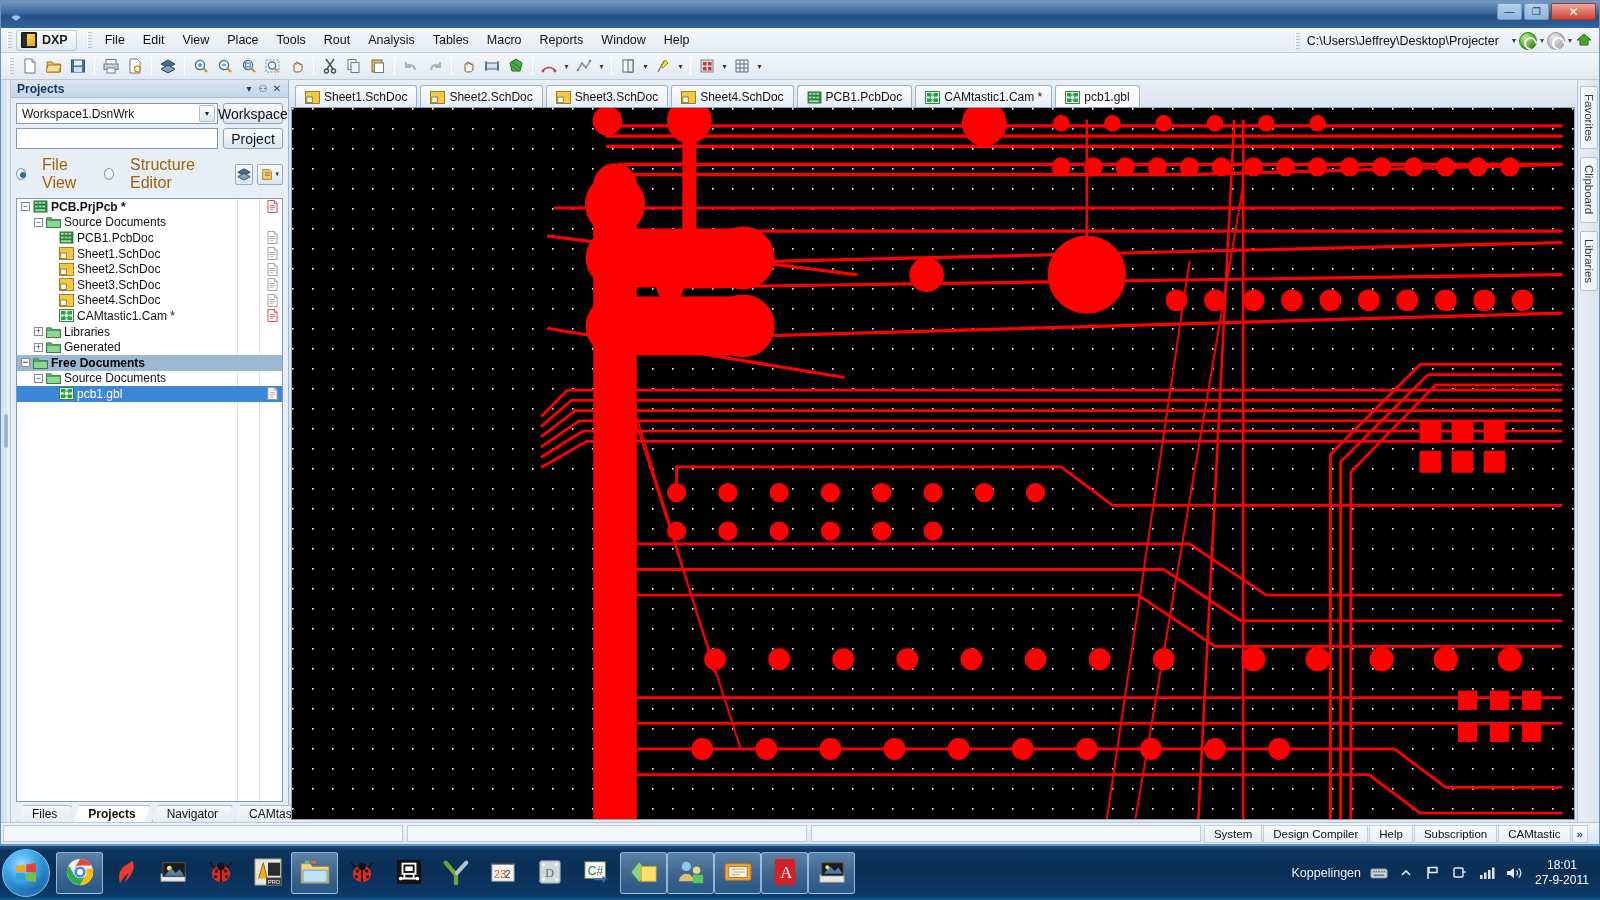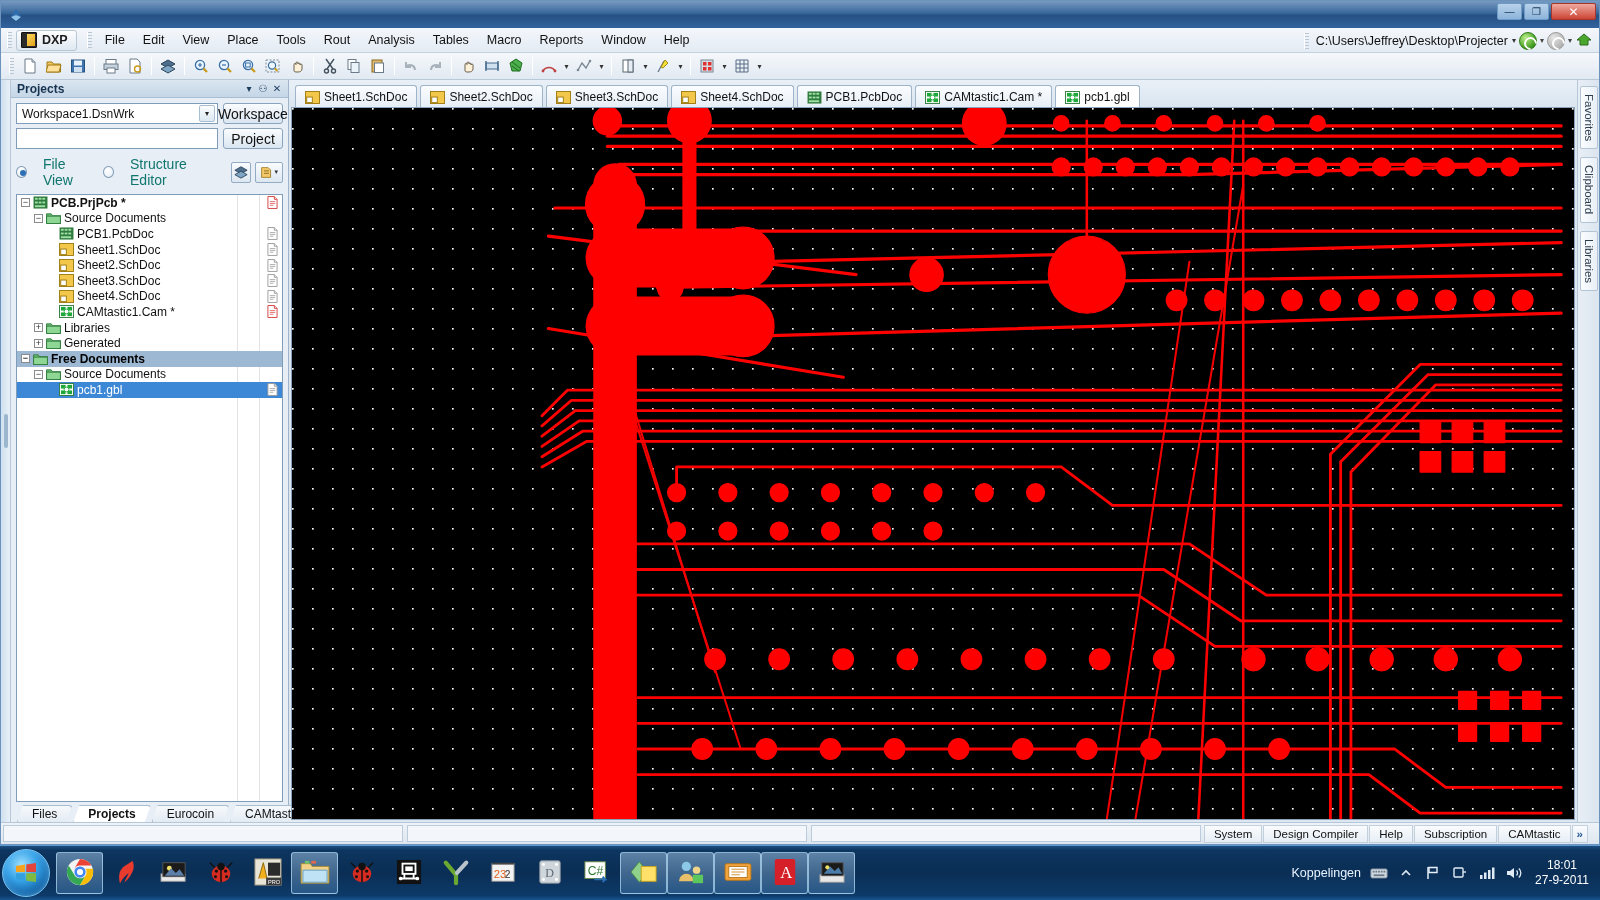--- a/index.html
+++ b/index.html
@@ -77,21 +77,21 @@
     background:linear-gradient(135deg,#ffd75e,#e0a21a);
   }
   #dxp-button .lbl{font-size:12.5px;color:#1c1c1c;font-weight:600}
   .menu-item{
     padding:3px 9px; font-size:12.5px;color:#111; white-space:nowrap;
   }
   #menu-right{
     position:absolute;right:6px;top:0;height:25px;display:flex;align-items:center;gap:3px;
   }
   #path-combo{
-    display:flex;align-items:center;gap:4px;
+    display:flex;align-items:center;gap:13px;
     font-size:12.5px;color:#111;
   }
   #path-combo .caret{font-size:8px;color:#333}
   .nav-circle{
     width:18px;height:18px;border-radius:50%;
     background:radial-gradient(circle at 35% 30%,#bdf08a,#3e9a1f 70%,#2a6f14);
     position:relative;border:1px solid #2f7a17;
   }
   .nav-circle.dim{background:radial-gradient(circle at 35% 30%,#e6e6e6,#b4b4b4 70%,#9a9a9a);border-color:#9a9a9a}
   .nav-circle::after{
@@ -144,21 +144,21 @@
     width:16px;height:17px;border:1px solid #a7bdd2;border-radius:2px;
     background:linear-gradient(180deg,#fbfdff,#dde8f2);
     display:flex;align-items:center;justify-content:center;font-size:8px;color:#222
   }
   .sbtn{
     width:60px;height:21px;border:1px solid #8aa4bd;border-radius:3px;
     background:linear-gradient(180deg,#fafcfe,#dae5f0);
     font-size:14px;color:#111;display:flex;align-items:center;justify-content:center;
   }
   #radio-row{display:flex;align-items:center;gap:4px;margin:3px 0 6px 0}
-  .radio{display:flex;align-items:center;gap:16px;font-size:14px;color:#0f766e;margin-right:6px}
+  .radio{display:flex;align-items:center;gap:16px;font-size:16px;color:#a16207;margin-right:6px}
   .rdot{width:12px;height:12px;border-radius:50%;border:1px solid #7d9ab5;background:radial-gradient(circle at 40% 35%,#fff,#e4ecf4);position:relative}
   .rdot.on::after{content:"";position:absolute;left:3px;top:3px;width:6px;height:6px;border-radius:50%;background:#2b6fb5}
   .ibtn{
     width:22px;height:21px;border:1px solid #93abc3;border-radius:2px;
     background:linear-gradient(180deg,#fafcfe,#dce7f1);
     display:flex;align-items:center;justify-content:center;
   }
   .ibtn.wide{width:30px;gap:1px}
   #tree{
     flex:1;background:#fff;border:1px solid #7f9db9;overflow:hidden;position:relative;
@@ -784,21 +784,21 @@
                     </g>
                   </svg></span>
               </div>
             </div>
         </div>
       </div>
 
       <div id="panel-tabs">
           <div class="ptab">Files</div>
           <div class="ptab active">Projects</div>
-          <div class="ptab">Eurocoin</div>
+          <div class="ptab">Navigator</div>
           <div class="ptab">CAMtastic</div>
         </div>
     </div>
 
     <div id="doc-area">
       <div id="doc-tabs">
           <div class="dtab">
             <span class="ti"><svg width="15" height="13" viewBox="0 0 16 14">
                 <rect x="0.5" y="0.5" width="15" height="13" fill="#f2c74a" stroke="#9d7a10"></rect>
                 <rect x="1.8" y="6.5" width="6" height="6" fill="#fff" stroke="#9d7a10"></rect>

